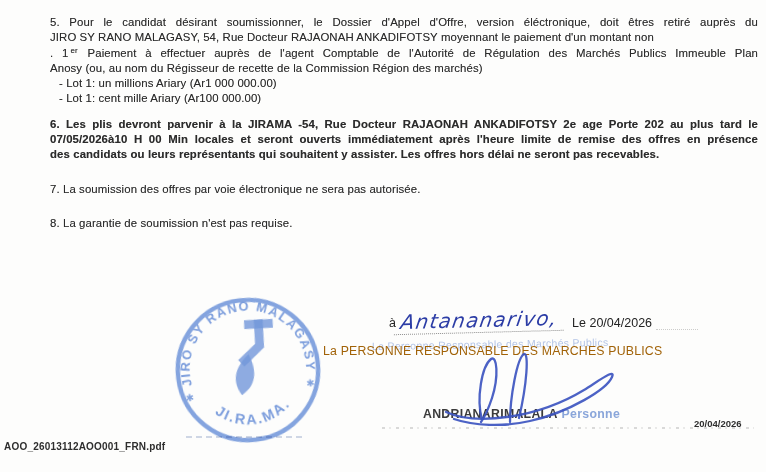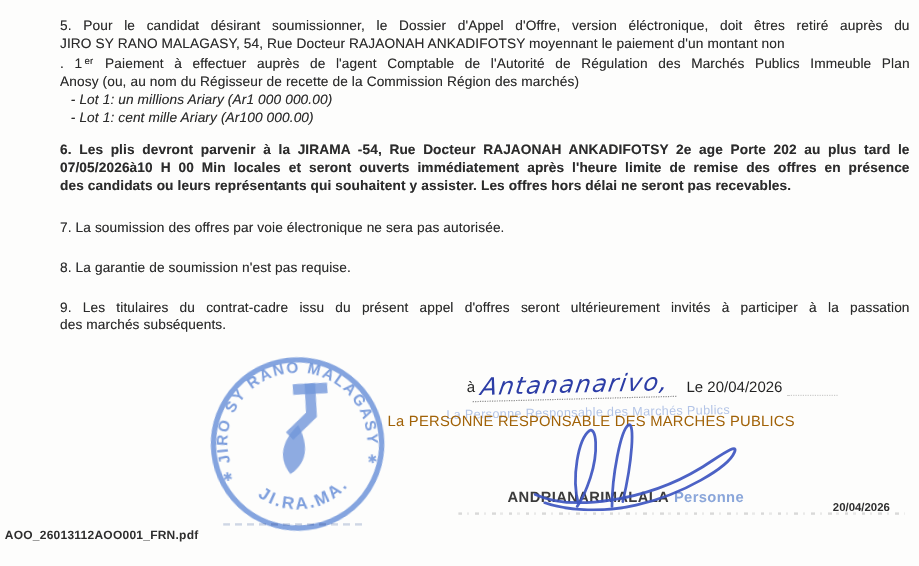--- a/index.html
+++ b/index.html
@@ -10,21 +10,21 @@
   }
   
   .doc{
     position:absolute;left:38px;top:15px;width:708px;
     font-size:11.4px;line-height:14.7px;letter-spacing:.1px;
     text-shadow:0 0 .3px rgba(0,0,0,.35);
     margin-left:12px;
   }
   .ln{min-height:14.7px;}
   .stretch{text-align:justify;text-align-last:justify;}
-  .lot{padding-left:9px;font-style:italic;}
+  .lot{padding-left:9px;}
   .gap-p6{margin-top:12px;font-weight:bold;}
   .gap-p7{margin-top:21px;}
   .gap-p8{margin-top:19px;}
   .gap-p9{margin-top:18px;}
   sup.ord{font-size:8px;vertical-align:4px;margin:0 1px 0 2px;}
 
   
   .stamp{
     position:absolute;left:169px;top:291px;width:158px;height:158px;
     transform:rotate(-7deg);opacity:.88;mix-blend-mode:multiply;filter:blur(.3px);
@@ -99,24 +99,20 @@
   </div>
 
   <div class="gap-p7">
     <div class="ln">7. La soumission des offres par voie électronique ne sera pas autorisée.</div>
   </div>
 
   <div class="gap-p8">
     <div class="ln">8. La garantie de soumission n'est pas requise.</div>
   </div>
 
-  <div class="gap-p9">
-    <div class="ln stretch">9. Les titulaires du contrat-cadre issu du présent appel d'offres seront ultérieurement invités à participer à la passation</div>
-    <div class="ln">des marchés subséquents.</div>
-  </div>
 </div>
 
 <svg class="stamp" viewBox="-80 -80 160 160" aria-hidden="true">
   <defs>
     <path id="arcTop" d="M -57,14 A 59 59 0 1 1 57,14"></path>
     <path id="arcBot" d="M -48,28 A 56 56 0 0 0 48,28"></path>
   </defs>
   <circle class="ring" r="71"></circle>
   <text class="ring-text"><textPath href="#arcTop" startOffset="50%" text-anchor="middle">JIRO SY RANO MALAGASY</textPath></text>
   <text class="ring-text-bottom"><textPath href="#arcBot" startOffset="50%" text-anchor="middle">JI.RA.MA.</textPath></text>

